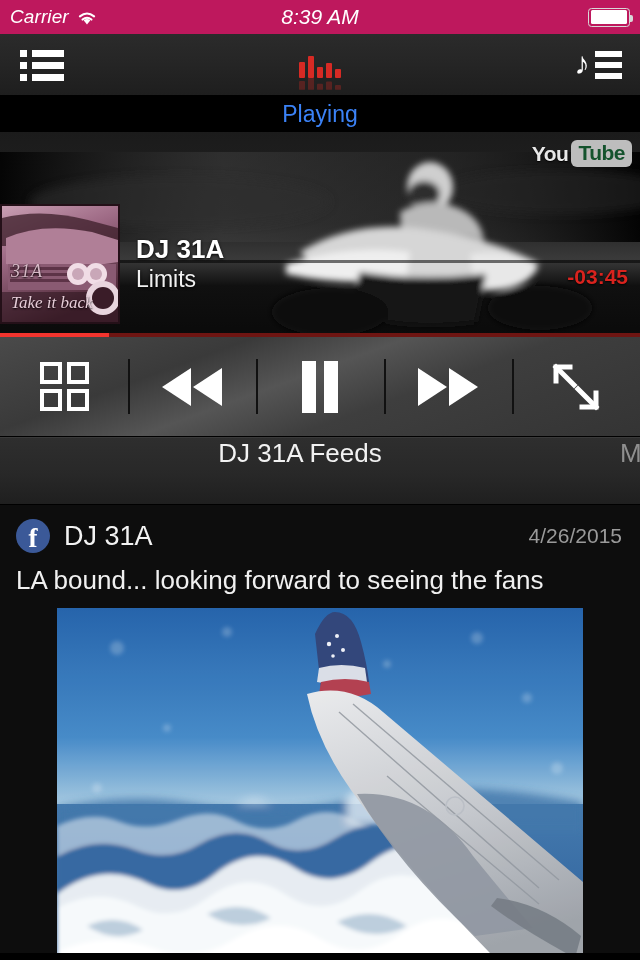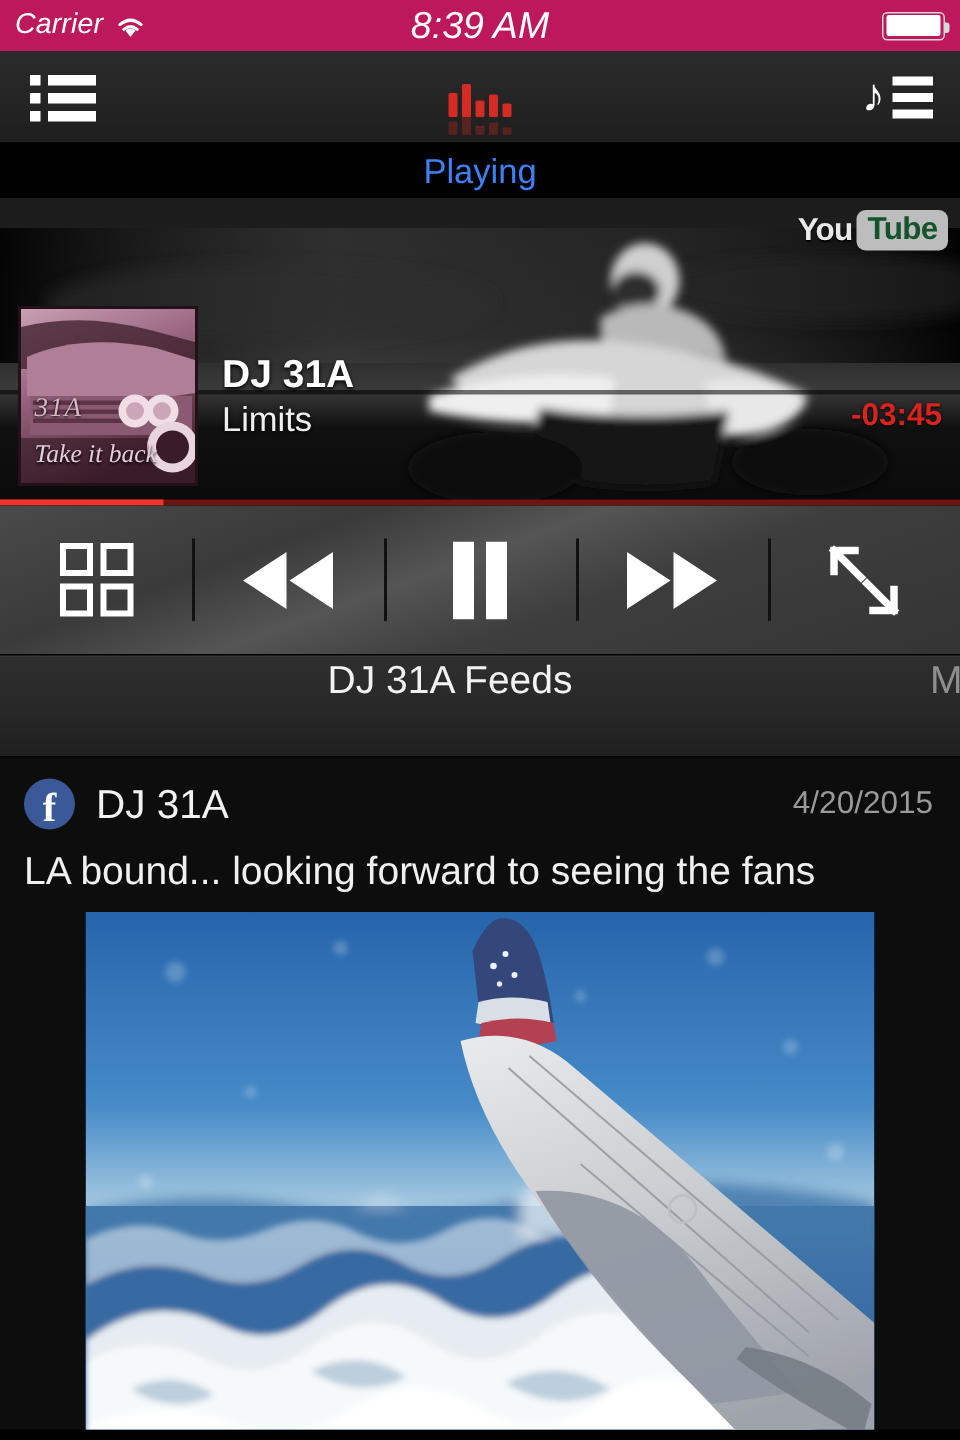--- a/index.html
+++ b/index.html
@@ -13,21 +13,21 @@
 
   
   .statusbar{
     position:relative; height:34px; width:100%;
     background:#be185d;
     display:flex; align-items:center;
     color:#fff; font-size:19px;font-style:italic;
   }
   .sb-left{ position:absolute; left:10px; display:flex; align-items:center; gap:7px; }
   .sb-carrier{ font-size:19px; letter-spacing:0.1px; }
-  .sb-center{ position:absolute; left:0; right:0; text-align:center; font-size:25px; font-weight:400;}
+  .sb-center{ position:absolute; left:0; right:0; text-align:center; font-size:21px; font-weight:400;}
   .sb-right{ position:absolute; right:10px; display:flex; align-items:center; }
   .battery{
     width:42px; height:19px; border:1.6px solid #d8d8d8; border-radius:3.5px;
     padding:1.6px; position:relative;
   }
   .battery:after{
     content:""; position:absolute; right:-4px; top:6px;
     width:3px; height:7px; background:#d8d8d8; border-radius:0 2px 2px 0;
   }
   .battery i{ display:block; width:100%; height:100%; background:#fff; border-radius:1.5px; }
@@ -88,21 +88,21 @@
   }
   .yt-badge .you{ margin-right:3px; text-shadow:0 1px 1px #000; }
   .yt-badge .tube{
     background:#bdbdbd; color:#14532d; border-radius:6px; padding:1px 7px 2px 7px;
   }
   .track-strip{
     position:absolute; left:0; right:0; bottom:8px; height:130px; z-index:3;
     display:flex; align-items:center;
   }
   .albumart{
-    width:120px; height:120px; margin-left:12px; flex:0 0 auto;
+    width:120px; height:120px; margin-left:0; flex:0 0 auto;
     position:relative; overflow:hidden; border:2px solid #241018;
     background:#2a1620;
   }
   .albumart .art-label-a{
     position:absolute; left:9px; bottom:40px; color:#d7b9c6; font-size:18px;
     font-style:italic; font-family:"Liberation Serif", serif; letter-spacing:1px;
     text-shadow:0 1px 2px #000; z-index:3;
   }
   .albumart .art-label-b{
     position:absolute; left:9px; bottom:9px; color:#e7cdd8; font-size:17px;
@@ -394,21 +394,21 @@
     <div class="tab inactive">
       <span>Me</span>
     </div>
   </div>
 
   <div class="feed">
     <div class="post">
       <div class="post-head">
         <span class="fb-icon">f</span>
         <span class="post-author">DJ 31A</span>
-        <span class="post-date">4/20/2015</span>
+        <span class="post-date">4/26/2015</span>
       </div>
       <div class="post-text">LA bound... looking forward to seeing the fans</div>
       <div class="post-photo">
         <svg width="526" height="370" viewBox="0 0 526 370" preserveAspectRatio="none">
           <defs>
             <linearGradient id="sky" x1="0" y1="0" x2="0" y2="1">
               <stop offset="0%" stop-color="#1d5ea8"></stop>
               <stop offset="35%" stop-color="#3f86c6"></stop>
               <stop offset="52%" stop-color="#9cc3de"></stop>
               <stop offset="58%" stop-color="#bcd4e4"></stop>

